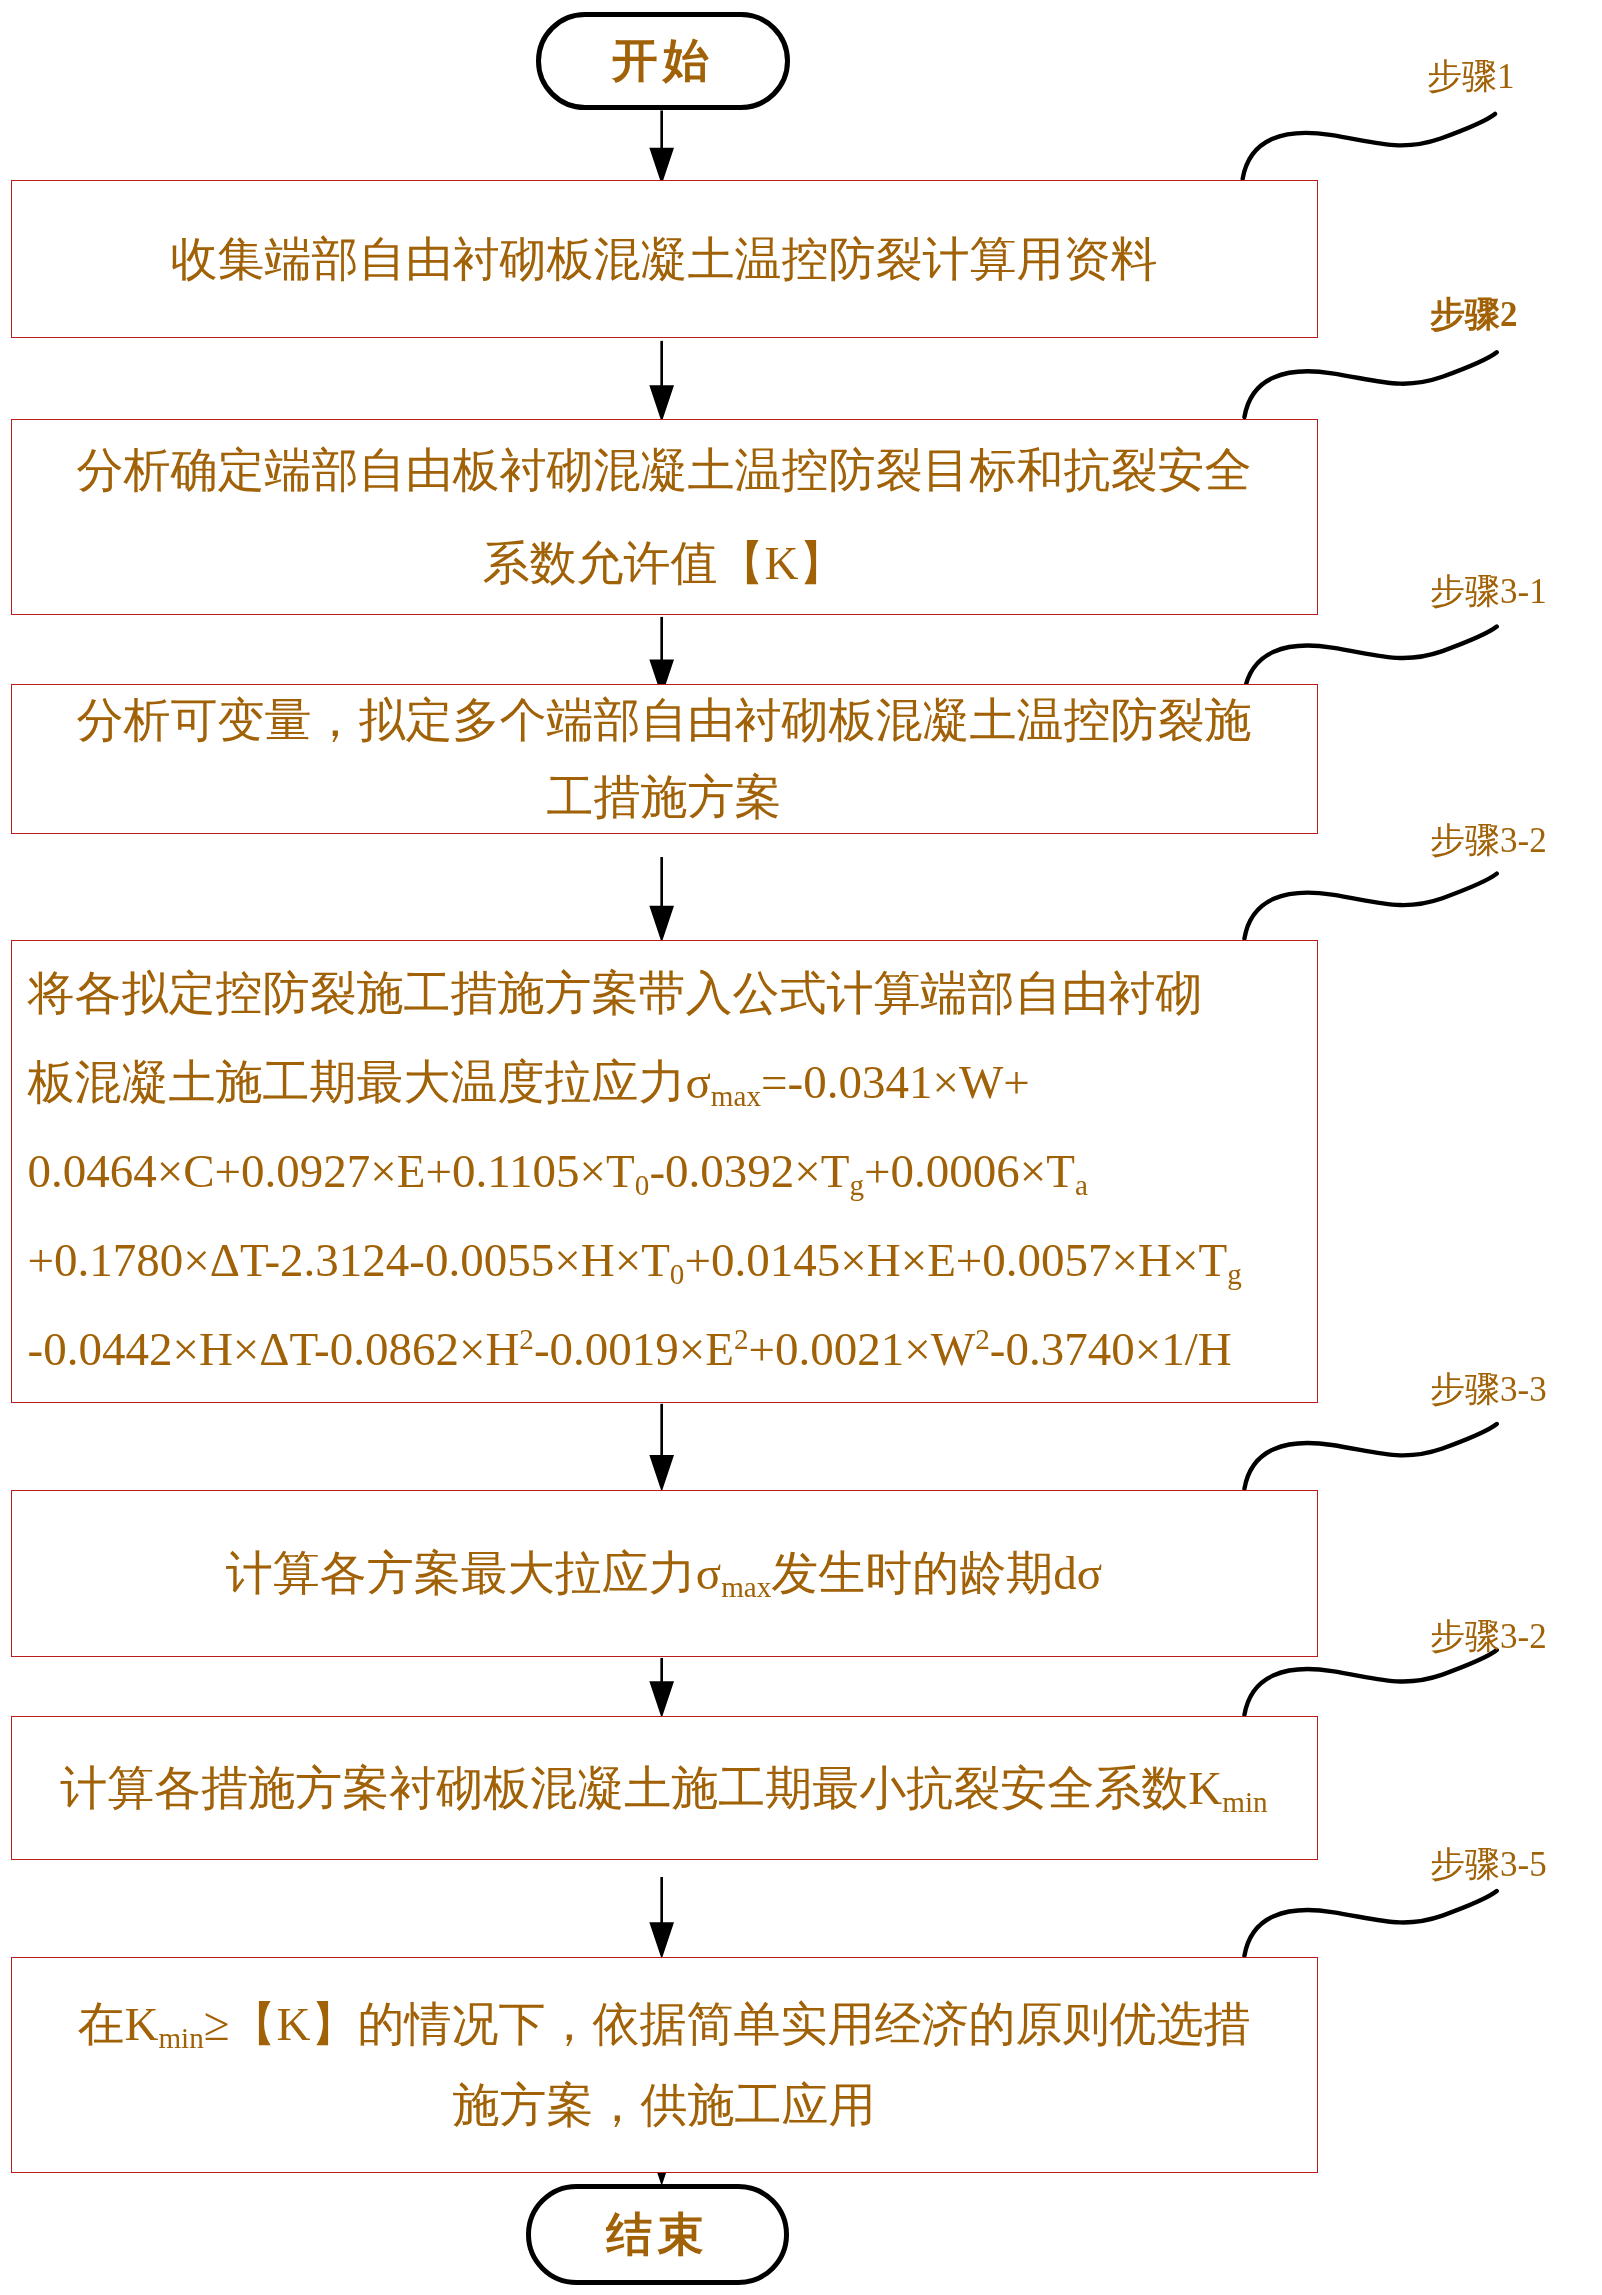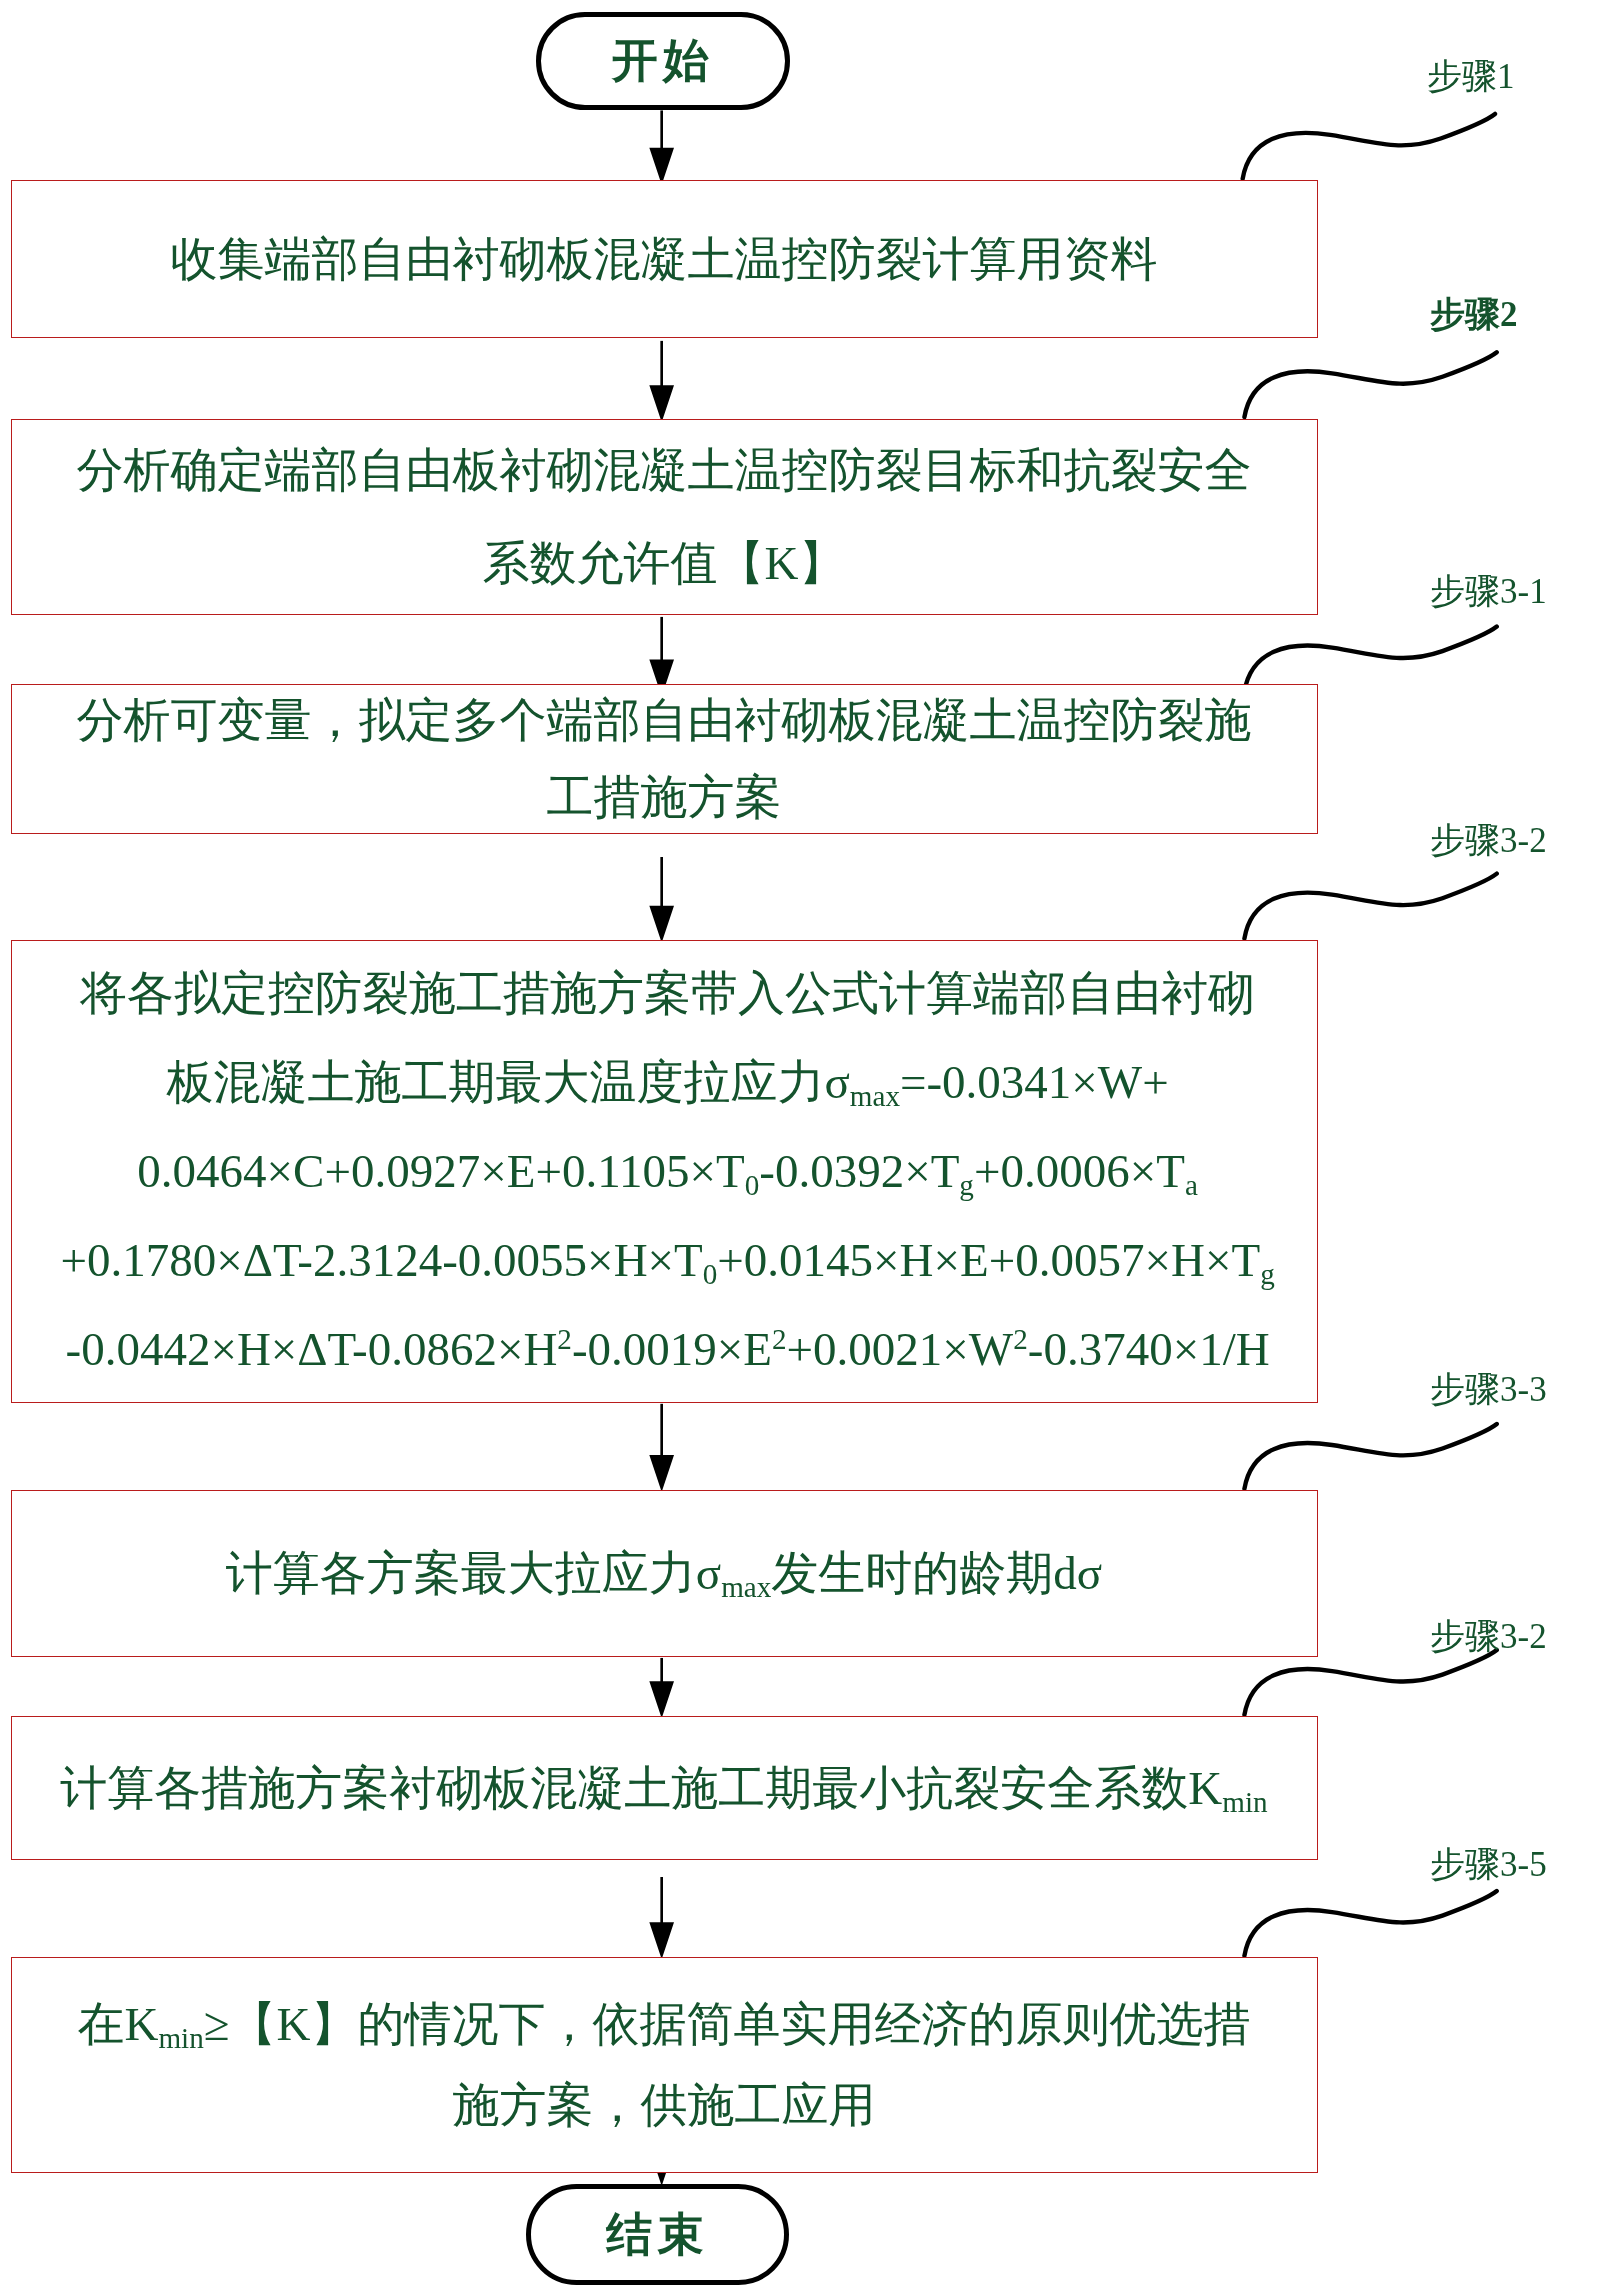--- a/index.html
+++ b/index.html
@@ -2,21 +2,21 @@
 <html style="font-size:14px"><head>
 <meta charset="utf-8">
 <style>
   html,body{margin:0;padding:0;background:#ffffff;}
   .page{
     position:relative;
     width:1602px;
     height:2295px;
     background:#ffffff;
     font-family:"Liberation Serif","DejaVu Serif",serif;
-    color:#14532d;
+    color:#a16207;
     overflow:hidden;
   }
   .overlay{
     position:absolute;
     left:0;top:0;
     width:1602px;height:2295px;
     pointer-events:none;
   }
   .terminal{
     position:absolute;
@@ -38,21 +38,21 @@
     background:#fff;
     display:flex;
     flex-direction:column;
     justify-content:center;
   }
   .box .line{
     white-space:nowrap;
     font-size:47px;
   }
   .box.center .line{text-align:center;}
-  .box.left{padding-left:16px;padding-right:8.8px;align-items:center;}
+  .box.left{padding-left:16px;padding-right:8.8px;}
   .box.left .line{text-align:left;}
   .box sub{font-size:0.62em;vertical-align:-0.28em;line-height:0;}
   .box sup{font-size:0.62em;vertical-align:0.55em;line-height:0;}
   .step-label{
     position:absolute;
     font-size:35px;
     white-space:nowrap;
   }
   .b1{top:180px;height:158px;}
   .b2{top:419px;height:196px;}

